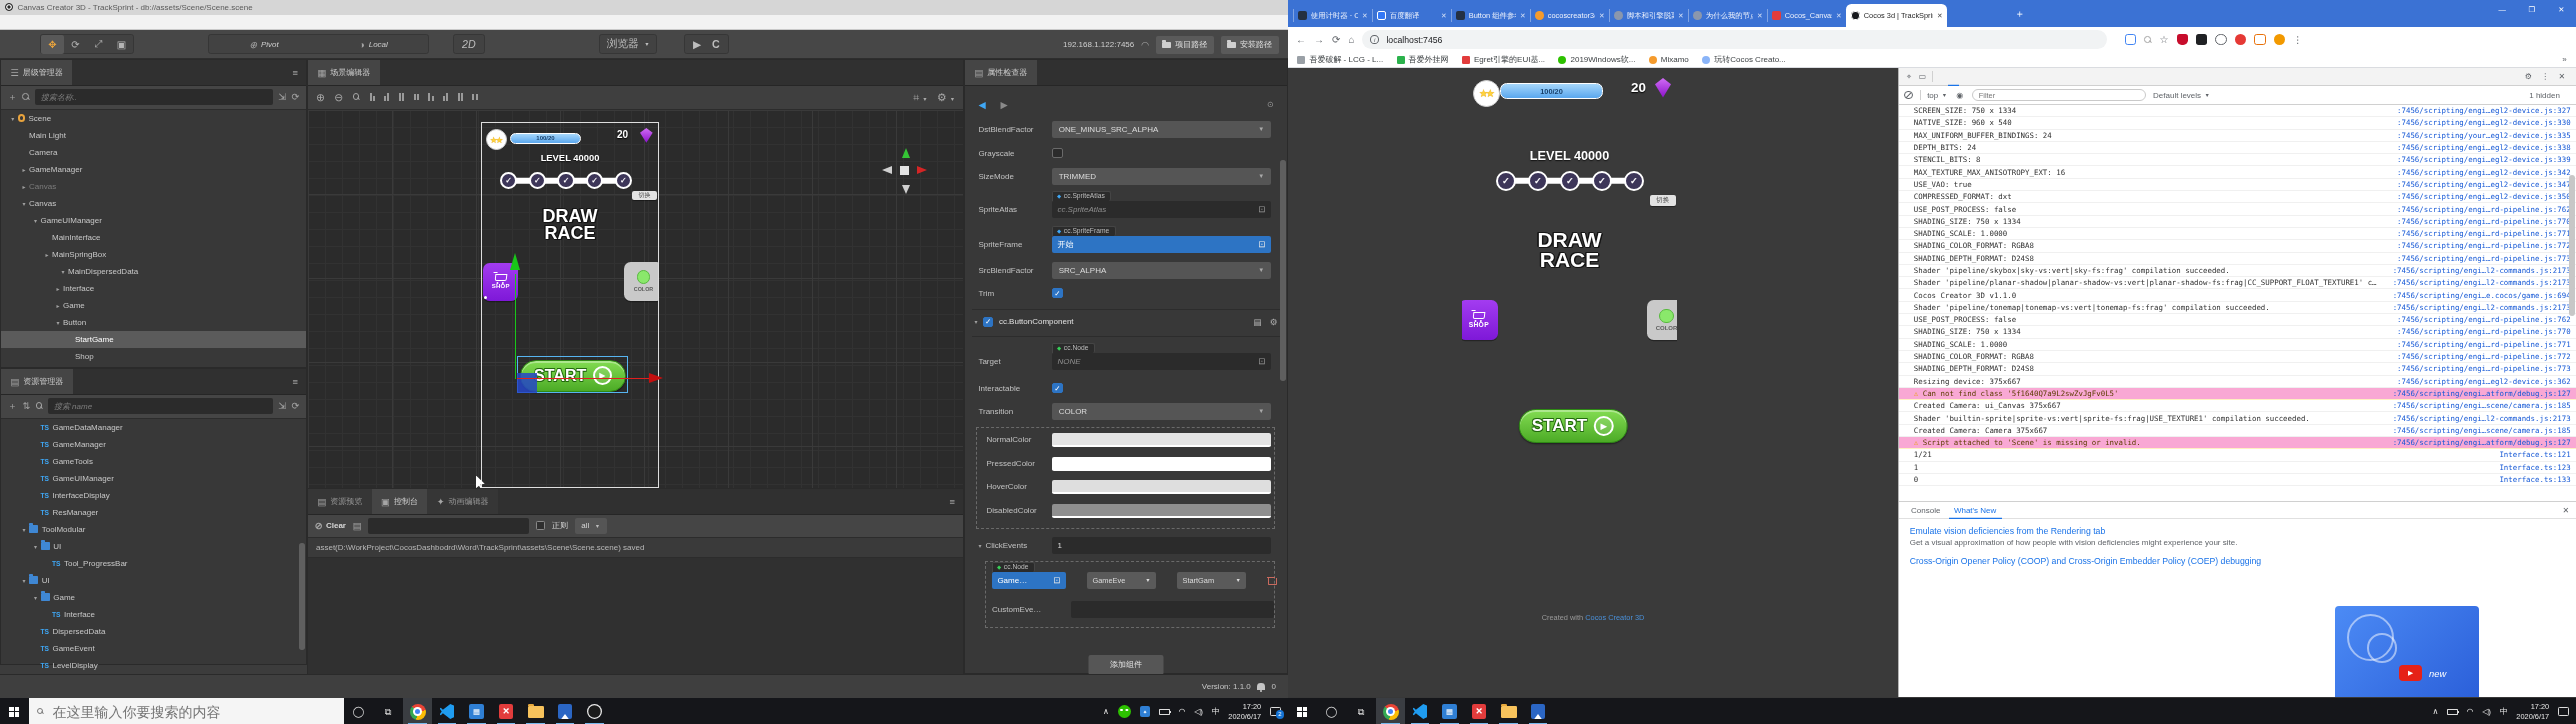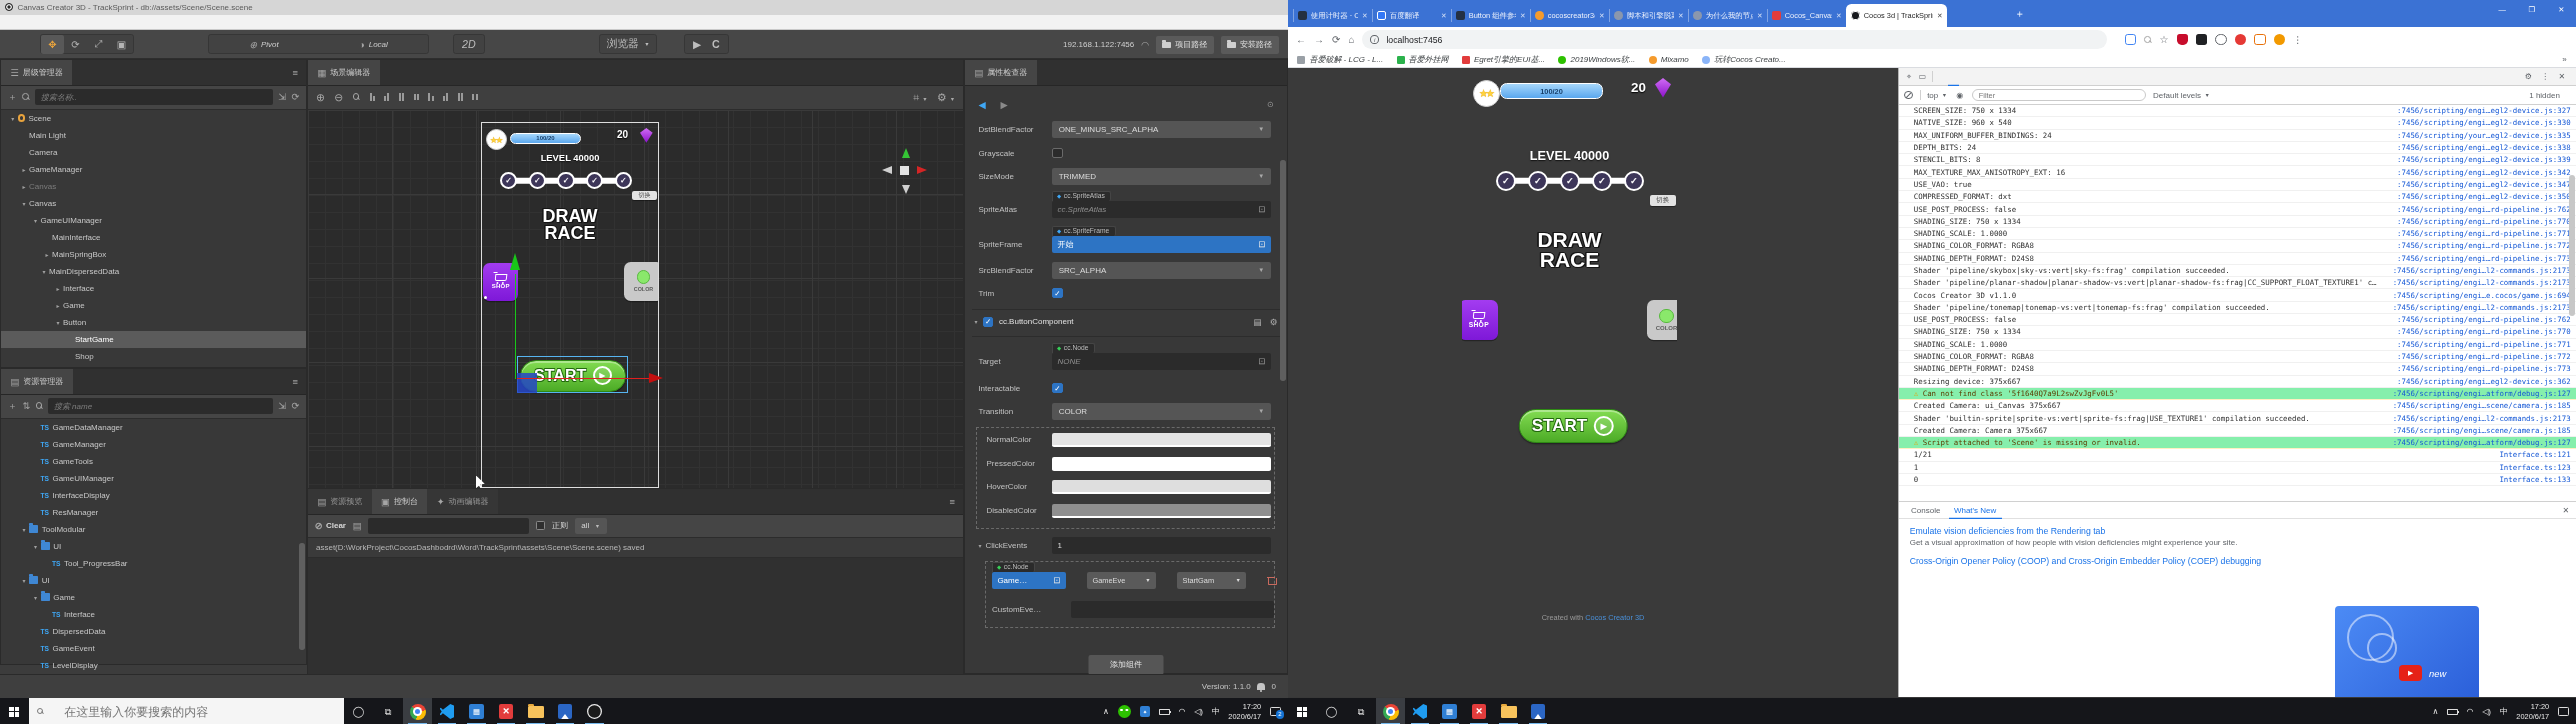--- a/index.html
+++ b/index.html
@@ -131,21 +131,21 @@
   #cc-status{position:absolute;left:0;top:674px;width:1288px;height:23.5px;background:#3f3f3f;border-top:0.7px solid #2a2a2a;display:flex;align-items:center;justify-content:flex-end;gap:6.7px;padding:0 12px;color:#c5c5c5;font-size:8px;}
   .bell{width:7.4px;height:6.7px;background:#c5c5c5;border-radius:50% 50% 0 0;position:relative;}
   .bell::after{content:"";position:absolute;left:2.3px;bottom:-2px;width:2.7px;height:2px;border-radius:50%;background:#c5c5c5;}
   
   .taskbar{position:absolute;left:0;bottom:0;width:1288px;height:27px;background:#15161a;display:flex;align-items:center;color:#e8e8e8;}
   .winlogo{width:10px;height:10px;position:relative;margin:0 9.4px;}
   .winlogo i{position:absolute;width:4.4px;height:4.4px;background:#fff;}
   .winlogo i:nth-child(1){left:0;top:0;} .winlogo i:nth-child(2){right:0;top:0;}
   .winlogo i:nth-child(3){left:0;bottom:0;} .winlogo i:nth-child(4){right:0;bottom:0;}
   .tsearch{width:315px;height:27px;background:#f5f5f5;display:flex;align-items:center;gap:6.7px;padding:0 8px;}
-  .tsearch input{border:none;background:transparent;font-size:12px;color:#444;width:100%;margin-left:12px;}
+  .tsearch input{border:none;background:transparent;font-size:14px;color:#444;width:100%;}
   .tb-ic{width:29.5px;height:27px;display:flex;align-items:center;justify-content:center;position:relative;}
   .tb-ic.running::after{content:"";position:absolute;bottom:0;left:5.4px;right:5.4px;height:1.7px;background:#76b9ed;}
   .tb-ic.focused{background:#3a3d42;}
   .chrome-logo{width:16px;height:16px;border-radius:50%;background:conic-gradient(from -45deg,#ea4335 0 120deg,#fbbc05 0 240deg,#34a853 0 360deg);position:relative;}
   .chrome-logo::before{content:"";position:absolute;left:3.4px;top:3.4px;width:9.4px;height:9.4px;border-radius:50%;background:#fff;}
   .chrome-logo::after{content:"";position:absolute;left:5.4px;top:5.4px;width:5.4px;height:5.4px;border-radius:50%;background:#4285f4;}
   .vscode{width:14.8px;height:14.8px;background:#1f9cf0;clip-path:polygon(72% 0,100% 12%,100% 88%,72% 100%,22% 62%,8% 76%,0 70%,14% 50%,0 30%,8% 24%,22% 38%);}
   .bluebox{width:14.8px;height:14.8px;border-radius:2px;background:#2f7fd4;display:flex;align-items:center;justify-content:center;color:#fff;font-size:7.4px;}
   .redx{width:14.8px;height:14.8px;border-radius:2px;background:#e23c3c;color:#fff;display:flex;align-items:center;justify-content:center;font-weight:bold;font-size:8.7px;}
   .yfold{width:16px;height:12px;background:#f8c35c;border-radius:1.3px;position:relative;}
@@ -187,21 +187,21 @@
   .ext{width:11.4px;height:11.4px;border-radius:2.7px;}
   .x-star{color:#5f6368;font-size:10px;}
   .x-abp{background:#c70d2c;border-radius:2.7px 2.7px 4.7px 4.7px;}
   .x-dark{background:#202124;}
   .x-pow{background:#fff;border:1px solid #5f6368;border-radius:50%;}
   .x-vpn{background:#e53935;border-radius:50%;}
   .x-tbl{background:#fff;border:1px solid #e8710a;}
   .x-ava{background:#f29900;border-radius:50%;}
   .kebab{color:#5f6368;font-size:9.4px;}
   #bmbar{position:absolute;left:0;top:52px;width:1288px;height:16px;background:#fff;border-bottom:0.7px solid #dadce0;display:flex;align-items:center;gap:13.4px;padding:0 9.4px;font-size:8px;color:#3c4043;}
-  .bm{display:flex;align-items:center;gap:4px;font-style:italic;}
+  .bm{display:flex;align-items:center;gap:4px;}
   .bmi{width:8px;height:8px;border-radius:1.3px;flex:none;}
   .bm-gray{background:#9aa0a6;} .bm-green{background:#2bb24c;} .bm-red{background:#e23c3c;} .bm-dot{background:#2dc100;border-radius:50%;}
   .bm-orange{background:#f59b2d;border-radius:50%;} .bm-globe{background:#8ab4f8;border-radius:50%;}
   .bmover{margin-left:auto;color:#5f6368;}
   
   #preview{position:absolute;left:0;top:68px;width:610px;height:629px;background:#3a3a3a;overflow:hidden;}
   #pv-canvas{position:absolute;left:174px;top:2px;width:215px;height:537px;overflow:hidden;}
   .createdline{position:absolute;top:545px;width:610px;text-align:center;font-size:7.4px;color:#9a9a9a;}
   .createdline a{color:#4a90d9;text-decoration:none;}
   
@@ -214,21 +214,21 @@
   #dt-conbar{height:19px;border-bottom:0.7px solid #d0d0d0;display:flex;align-items:center;gap:6.7px;padding:0 5.4px;color:#5f6368;}
   .nosym{width:8.7px;height:8.7px;border:1px solid #5f6368;border-radius:50%;position:relative;}
   .nosym::after{content:"";position:absolute;left:0px;top:3px;width:6.7px;height:1px;background:#5f6368;transform:rotate(-45deg);}
   .dt-dd{display:flex;align-items:center;gap:3.4px;}
   .dt-filter{width:174px;height:12.7px;border:0.7px solid #cacaca;border-radius:6.7px;padding:0 5.4px;font-size:7.4px;color:#333;}
   .dt-hid{margin-left:auto;padding-right:10.7px;color:#5f6368;}
   #dt-logs{height:396px;overflow:hidden;font-family:"DejaVu Sans Mono",monospace;font-size:7.4px;position:relative;}
   .logrow{height:12.3px;display:flex;align-items:center;padding:0 5.4px 0 14.8px;border-bottom:0.7px solid #f0f0f0;color:#303030;white-space:nowrap;}
   .logrow .ltext{overflow:hidden;text-overflow:ellipsis;}
   .logrow .llink{margin-left:auto;color:#1558d6;padding-left:13.4px;flex:none;}
-  .logrow.warn{background:#86efac;border-color:#fff0c2;color:#5c3c00;}
+  .logrow.warn{background:#f9a8d4;border-color:#fff0c2;color:#5c3c00;}
   .logrow.warn .ltext::before{content:"⚠ ";color:#e8a000;}
   .dt-scroll{position:absolute;right:0.7px;top:1.3px;width:6px;height:141px;background:#c7c7c7;border-radius:3.4px;}
   #dt-drawer{height:18px;border-top:0.7px solid #d0d0d0;border-bottom:0.7px solid #e0e0e0;display:flex;align-items:center;gap:2.7px;padding:0 6.7px;color:#5f6368;}
   #dt-wn{position:relative;height:178px;overflow:hidden;padding:6.7px 10.7px;}
   .wnhead{font-size:10.7px;color:#202124;margin-bottom:6.7px;}
   .wncard{width:376px;margin-bottom:8px;}
   .wntitle{color:#1a73e8;font-size:8.7px;margin-bottom:2px;}
   .wndesc{color:#5f6368;font-size:8px;line-height:1.35;}
   .wn-art{position:absolute;left:436px;top:87px;width:144px;height:94px;border-radius:4px;background:linear-gradient(135deg,#4c8bf5,#2b5fd9);overflow:hidden;}
   .wn-art .ring{position:absolute;border:2px solid rgba(255,255,255,.5);border-radius:50%;}
@@ -353,21 +353,21 @@
           <div class="trow" style="padding-left: 41px;">
             <span class="arrow"></span>
 
             <span class="tlabel">MainInterface</span>
           </div>
           <div class="trow" style="padding-left: 41px;">
             <span class="arrow">▸</span>
 
             <span class="tlabel">MainSpringBox</span>
           </div>
-          <div class="trow" style="padding-left: 38px;">
+          <div class="trow" style="padding-left: 57px;">
             <span class="arrow">▾</span>
 
             <span class="tlabel">MainDispersedData</span>
           </div>
           <div class="trow" style="padding-left: 52px;">
             <span class="arrow">▸</span>
 
             <span class="tlabel">Interface</span>
           </div>
           <div class="trow" style="padding-left: 52px;">

